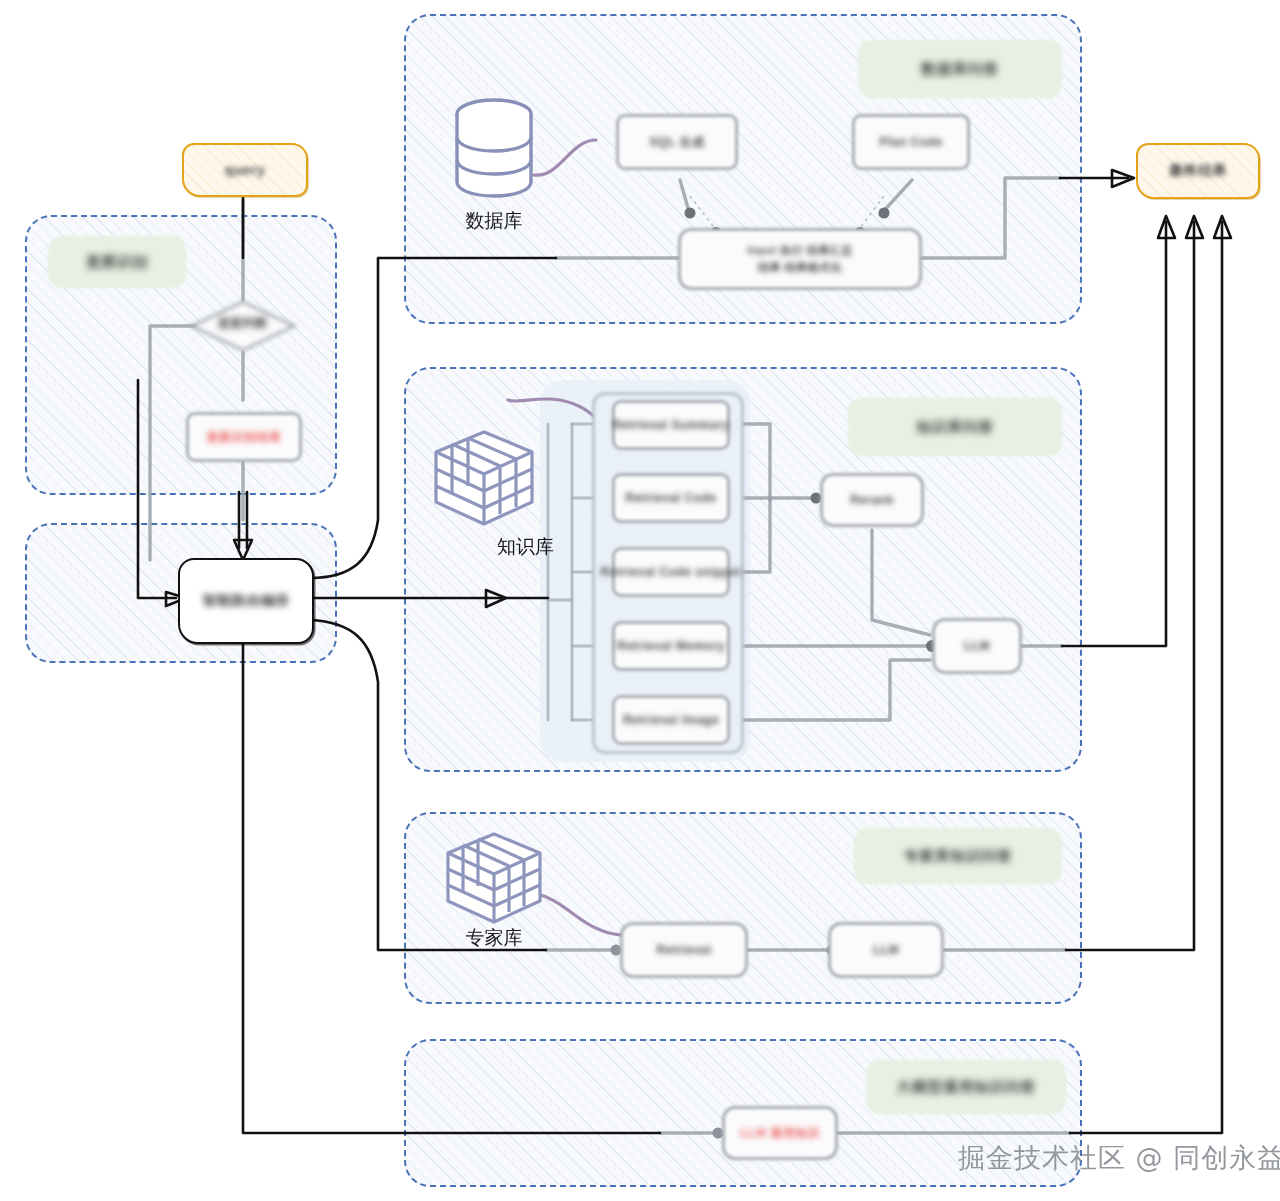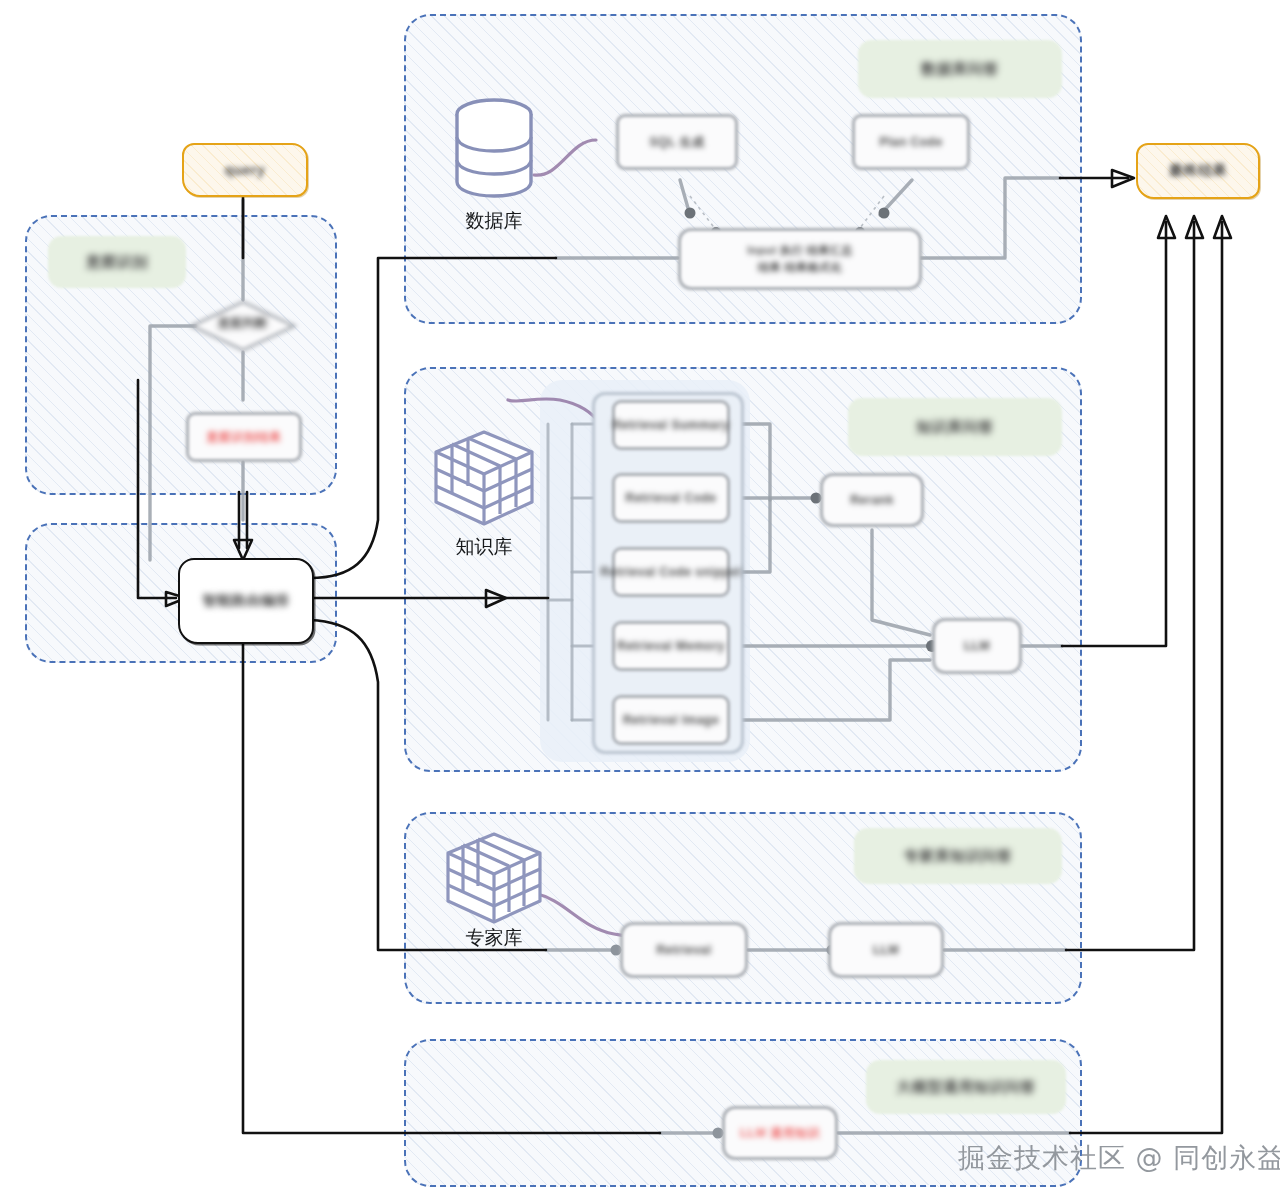--- a/index.html
+++ b/index.html
@@ -335,21 +335,21 @@
         <path d="M4,24 L52,46 L100,24"></path>
         <path d="M52,46 L52,96"></path>
         <path d="M20,16 L68,38 M36,10 L84,31"></path>
         <path d="M4,41 L52,63 M4,58 L52,80"></path>
         <path d="M100,41 L52,63 M100,58 L52,80"></path>
         <path d="M68,38 L68,86 M84,31 L84,79"></path>
         <path d="M20,16 L20,65 M36,10 L36,58"></path>
       </g>
     </svg>
   </div>
-  <div class="iconlbl" style="left:414px;top:534px;">知识库</div>
+  <div class="iconlbl" style="left:414px;top:534px;text-align:right;">知识库</div>
 
   <div class="icon" style="left:444px;top:830px;width:100px;height:98px;">
     <svg width="100" height="98" viewBox="0 0 100 98">
       <g fill="#ffffff" stroke="#8f96bd" stroke-width="3.2" stroke-linejoin="round">
         <path d="M50,4 L96,23 L96,71 L50,92 L4,71 L4,23 Z"></path>
         <path d="M4,23 L50,44 L96,23"></path>
         <path d="M50,44 L50,92"></path>
         <path d="M19,15 L65,36 M34,9 L80,30"></path>
         <path d="M4,39 L50,60 M4,55 L50,76"></path>
         <path d="M96,39 L50,60 M96,55 L50,76"></path>

